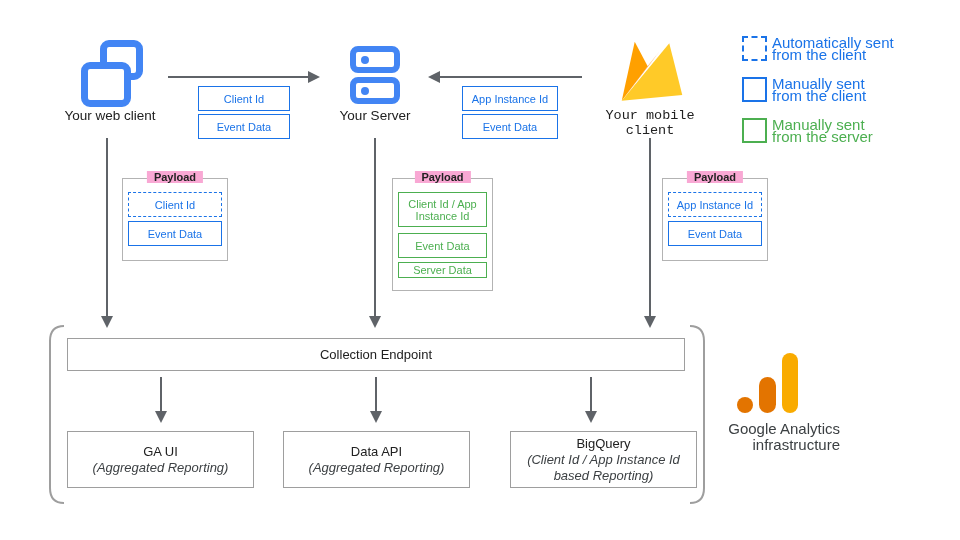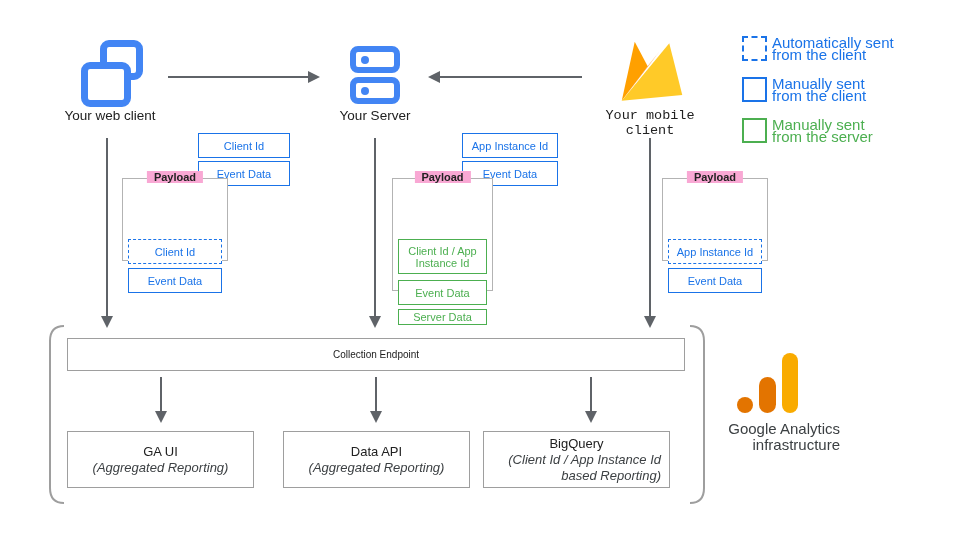--- a/index.html
+++ b/index.html
@@ -12,21 +12,21 @@
   .web-front{position:absolute;left:81px;top:62px;width:36px;height:31px;border:7px solid #4285F4;border-radius:9px;background:#fff;}
   .srv-row{position:absolute;left:350px;width:38px;height:15px;border:6px solid #4285F4;border-radius:8px;background:#fff;display:flex;align-items:center;}
   .srv-row .dot{width:8px;height:8px;border-radius:50%;background:#4285F4;margin-left:5px;}
   #srv1{top:46px;} #srv2{top:77px;}
   #firebase-svg{position:absolute;left:616px;top:36px;}
   .node-label{position:absolute;top:108px;width:140px;text-align:center;font-size:13.5px;font-weight:500;color:#212121;z-index:2;}
   #lbl-web{left:40px;} #lbl-server{left:305px;} #lbl-mobile{left:580px;font-family:Liberation Mono, monospace;}
 
   
   .chip{position:absolute;background:#fff;border:1.5px solid #1a73e8;color:#1a73e8;font-size:11px;font-weight:500;
-        display:flex;align-items:center;justify-content:center;text-align:center;line-height:12px;z-index:2;box-sizing:border-box;margin-top:47px;}
+        display:flex;align-items:center;justify-content:center;text-align:center;line-height:12px;z-index:2;box-sizing:border-box;}
   .chip.dashed{border-style:dashed;}
   .chip.green{border-color:#4caf50;color:#4caf50;}
   #chip-clientid{left:198px;top:86px;width:92px;height:25px;}
   #chip-eventdata1{left:198px;top:114px;width:92px;height:25px;}
   #chip-appinstance{left:462px;top:86px;width:96px;height:25px;}
   #chip-eventdata2{left:462px;top:114px;width:96px;height:25px;}
 
   
   .payload{position:absolute;border:1px solid #b3b3b3;background:#fff;z-index:2;box-sizing:border-box;}
   #payload-web{left:122px;top:178px;width:106px;height:83px;}
@@ -41,27 +41,27 @@
   
   .lg-swatch{position:absolute;width:21px;height:21px;background:#fff;z-index:2;}
   #lg1{left:742px;top:36px;border:2px dashed #1a73e8;}
   #lg2{left:742px;top:77px;border:2px solid #1a73e8;}
   #lg3{left:742px;top:118px;border:2px solid #4caf50;}
   .lg-text{position:absolute;left:772px;font-size:15px;font-weight:500;line-height:11.5px;z-index:2;}
   #lt1{top:37px;color:#1a73e8;} #lt2{top:78px;color:#1a73e8;} #lt3{top:119px;color:#4caf50;}
 
   
   #collection-endpoint{position:absolute;left:67px;top:338px;width:618px;height:33px;border:1px solid #9e9e9e;background:#fff;
-      display:flex;align-items:center;justify-content:center;font-size:10px;font-weight:500;color:#212121;z-index:2;box-sizing:border-box;}
+      display:flex;align-items:center;justify-content:center;font-size:13px;font-weight:500;color:#212121;z-index:2;box-sizing:border-box;}
   .out-box{position:absolute;top:431px;width:187px;height:57px;border:1px solid #9e9e9e;background:#fff;box-sizing:border-box;
       display:flex;flex-direction:column;align-items:center;justify-content:center;text-align:center;
       font-size:13px;line-height:16px;color:#3c4043;z-index:2;padding:0 8px;}
   .out-title{font-weight:500;color:#212121;}
   .out-sub{font-style:italic;}
-  #out-gaui{left:67px;} #out-dataapi{left:283px;} #out-bigquery{left:483px;text-align:right;}
+  #out-gaui{left:67px;} #out-dataapi{left:283px;} #out-bigquery{left:510px;}
   #ga-logo{position:absolute;left:728px;top:348px;z-index:2;}
   #ga-caption{position:absolute;left:695px;top:421px;width:145px;text-align:right;font-size:15px;font-weight:500;
       color:#3c4043;line-height:16px;z-index:2;}
 </style>
 </head>
 <body>
 
 <div id="canvas">
 
   <svg id="lines" width="960" height="540">

